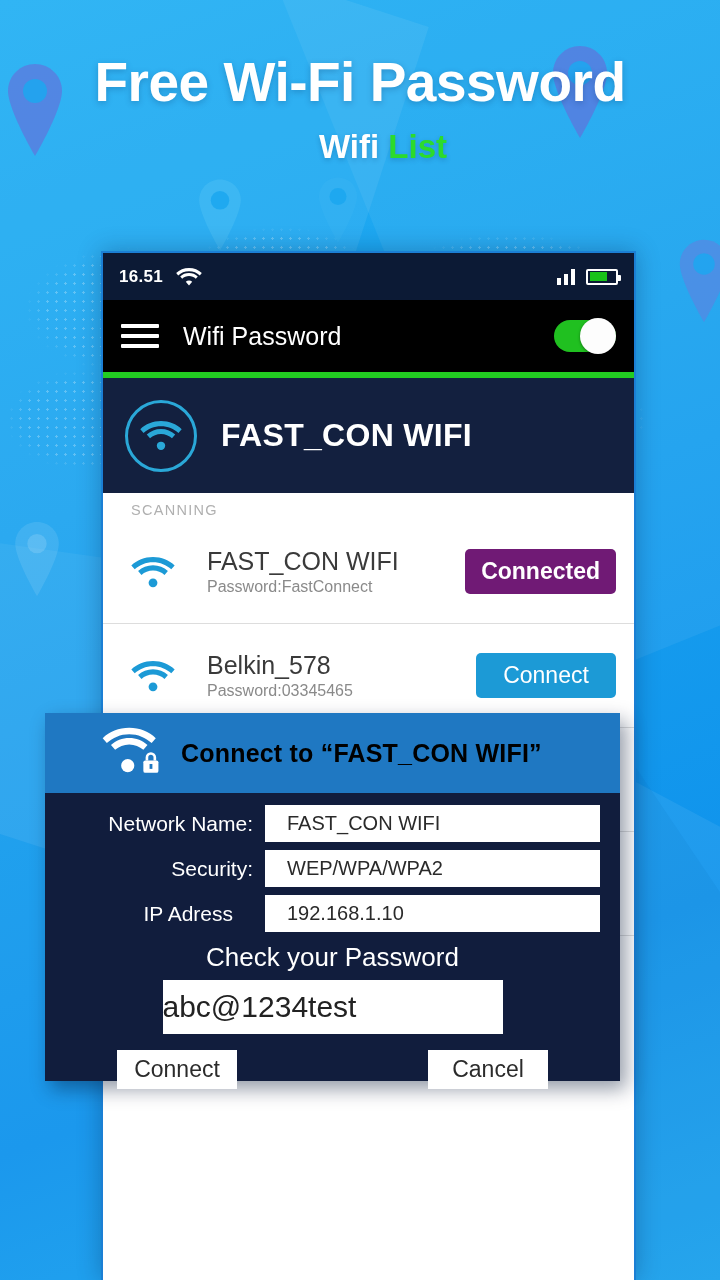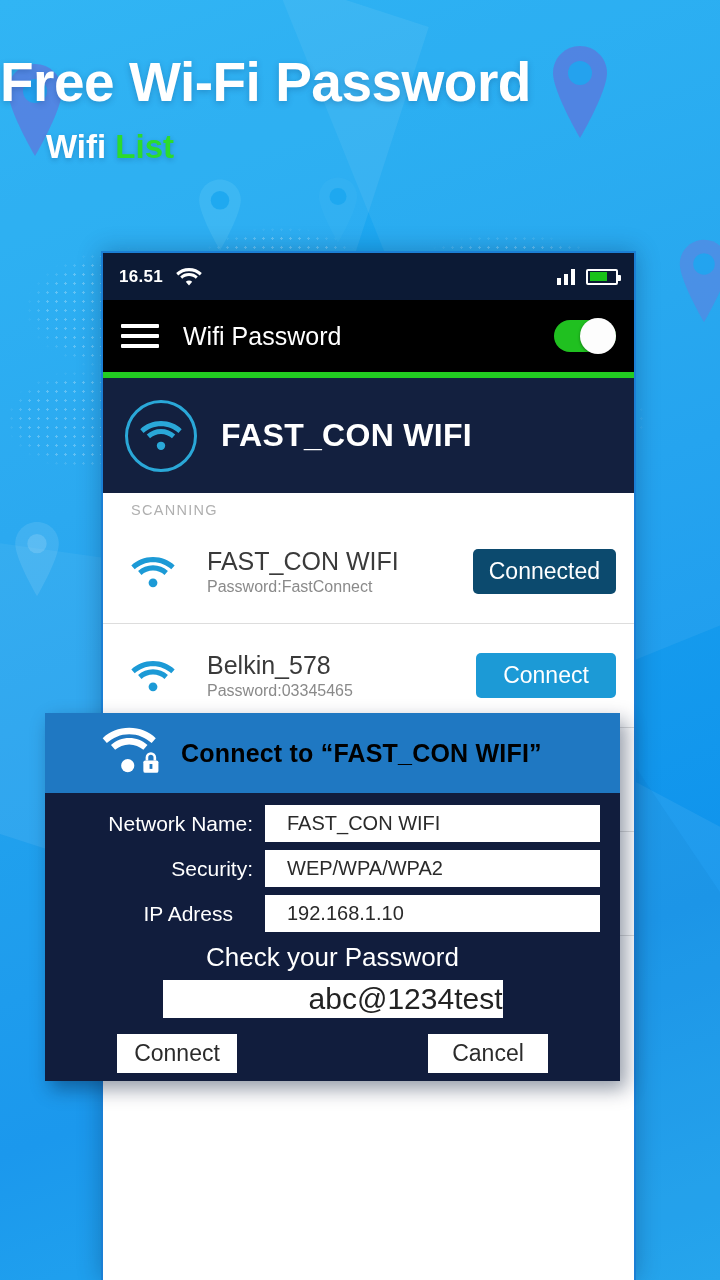--- a/index.html
+++ b/index.html
@@ -70,21 +70,21 @@
       radial-gradient(ellipse 160px 80px at 530px 200px, #000 55%, transparent 72%),
       radial-gradient(ellipse 90px 70px at 600px 330px, #000 55%, transparent 72%),
       radial-gradient(ellipse 70px 50px at 440px 400px, #000 50%, transparent 74%);
   }
   .pin { position: absolute; }
   .pin svg { display: block; }
 
   
   .banner {
     position: absolute; left: 0; top: 0; width: 720px;
-    z-index: 5;
+    text-align: center; z-index: 5;
   }
   .banner-title {
     margin-top: 50px;
     font-size: 55px;
     font-weight: bold;
     color: #ffffff;
     letter-spacing: -0.5px;
     text-shadow: 0 2px 6px rgba(0,40,90,0.25);
   }
   .banner-sub {
@@ -213,21 +213,21 @@
     flex: none;
     margin-right: 18px;
     border-radius: 5px;
     color: #ffffff;
     font-size: 23px;
     padding: 9px 16px;
     text-align: center;
     min-width: 140px;
   }
   .btn-connect { background: #1c9ad6; }
-  .btn-connected { background: #0c4a6e; }
+  .btn-connected { background: #701a75; font-weight: bold; }
 
   
   #dialog {
     position: absolute;
     left: 45px; top: 713px;
     width: 575px; height: 368px;
     background: #111d3d;
     z-index: 40;
     box-shadow: 6px 8px 18px rgba(0,20,50,0.42);
   }
@@ -262,23 +262,23 @@
     border: none;
   }
   .pw-label {
     text-align: center; color: #ffffff; font-size: 26px;
     margin-top: 10px;
   }
   .pw-box {
     margin: 7px auto 0 auto;
     width: 340px;
     background: #ffffff;
-    text-align: right;
+    text-align: left;
     font-size: 30px; color: #222222;
-    padding: 2px 0;
+    padding: 10px 0;
   }
   .dlg-actions {
     display: flex; justify-content: space-between;
     padding: 16px 52px 0 52px;
   }
   .dlg-btn {
     background: #ffffff; color: #2b2b2b;
     font-size: 23px;
     padding: 6px 0;
     width: 120px;

